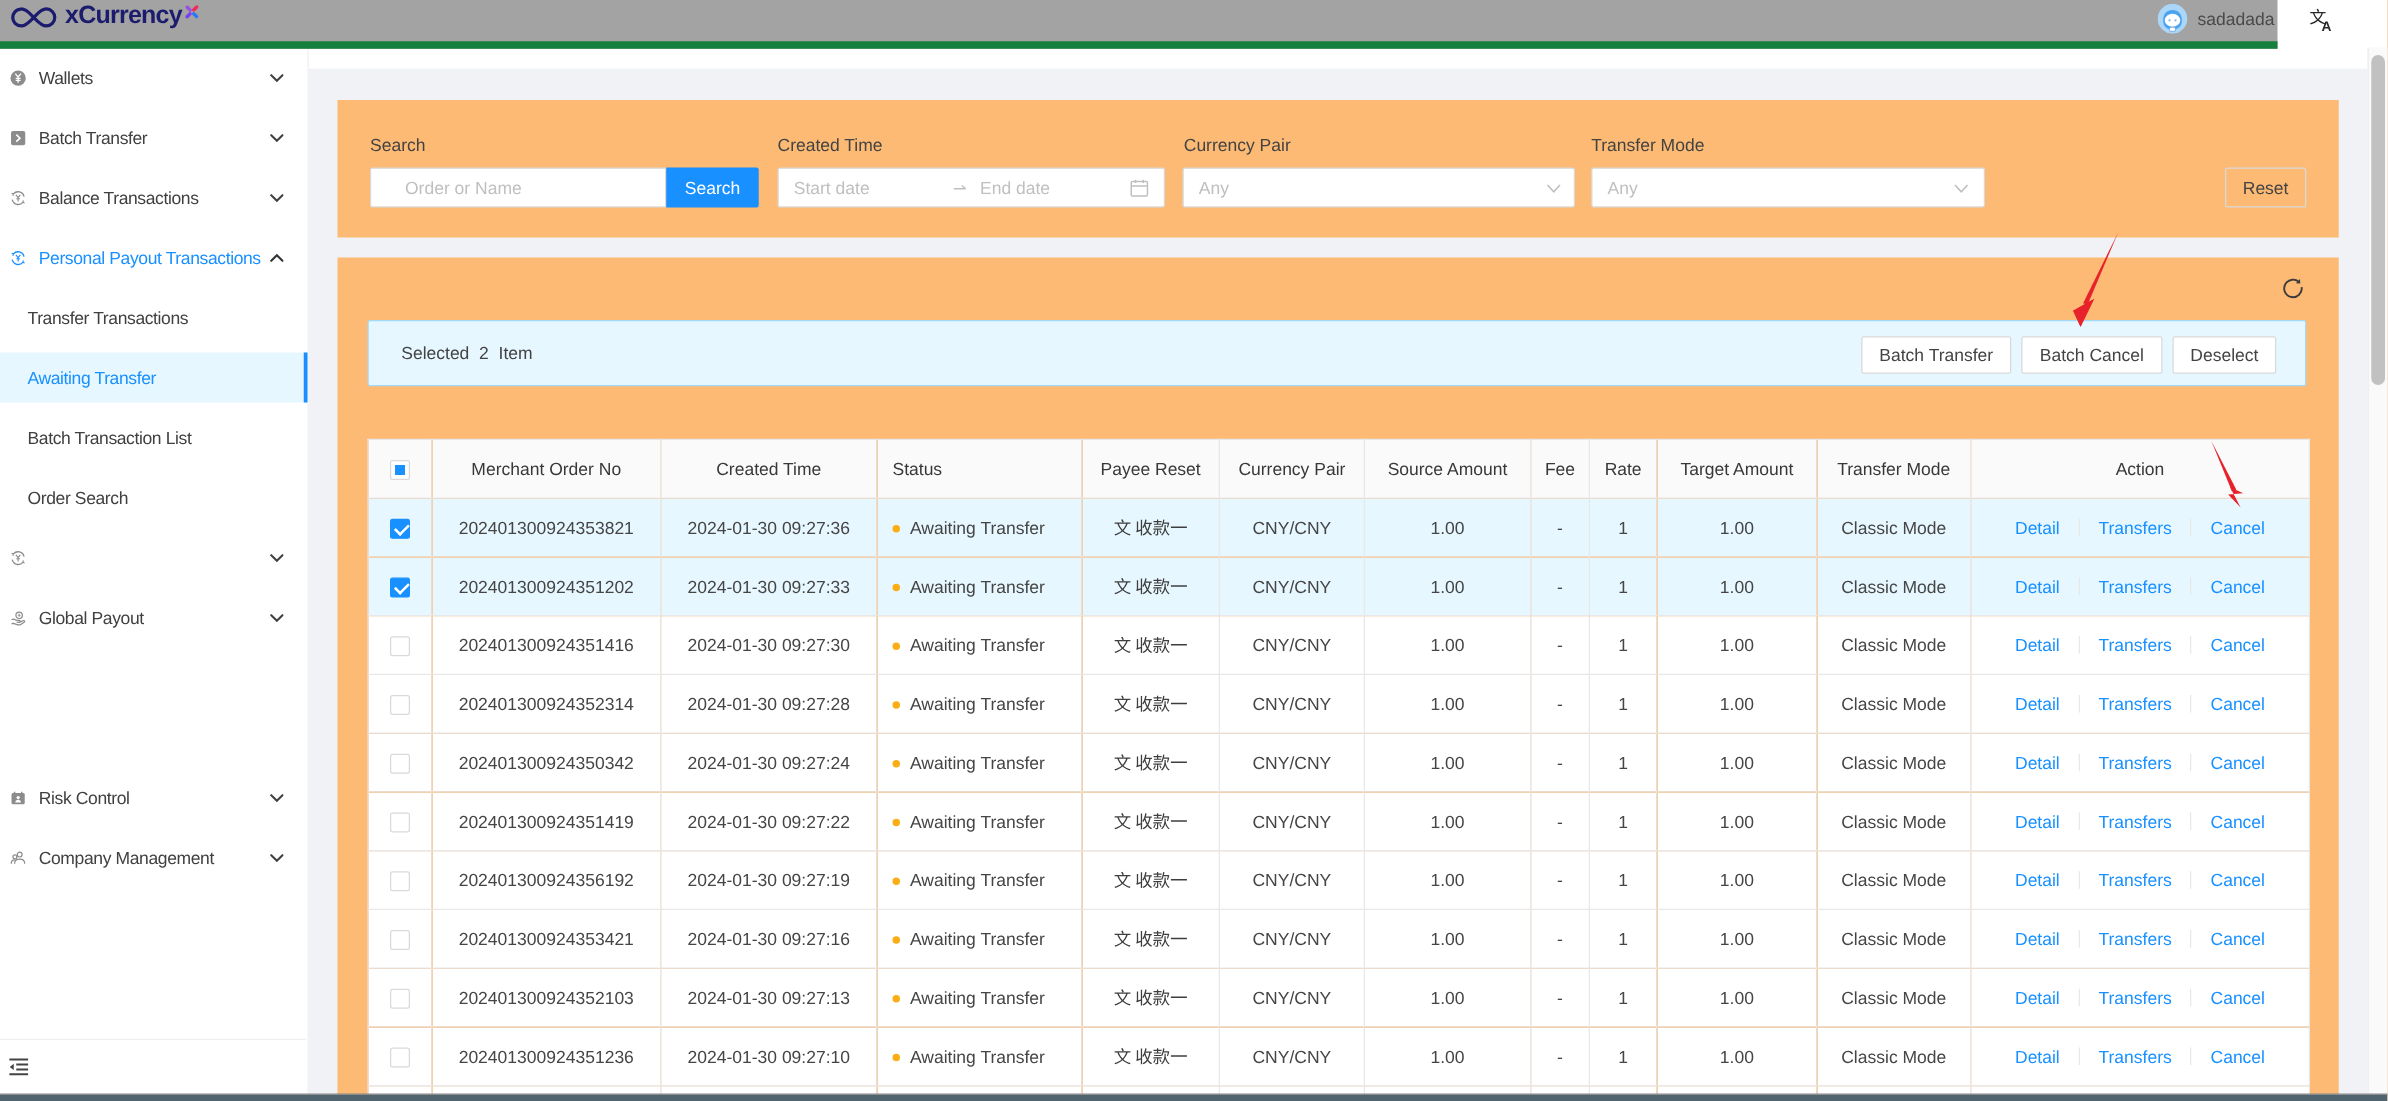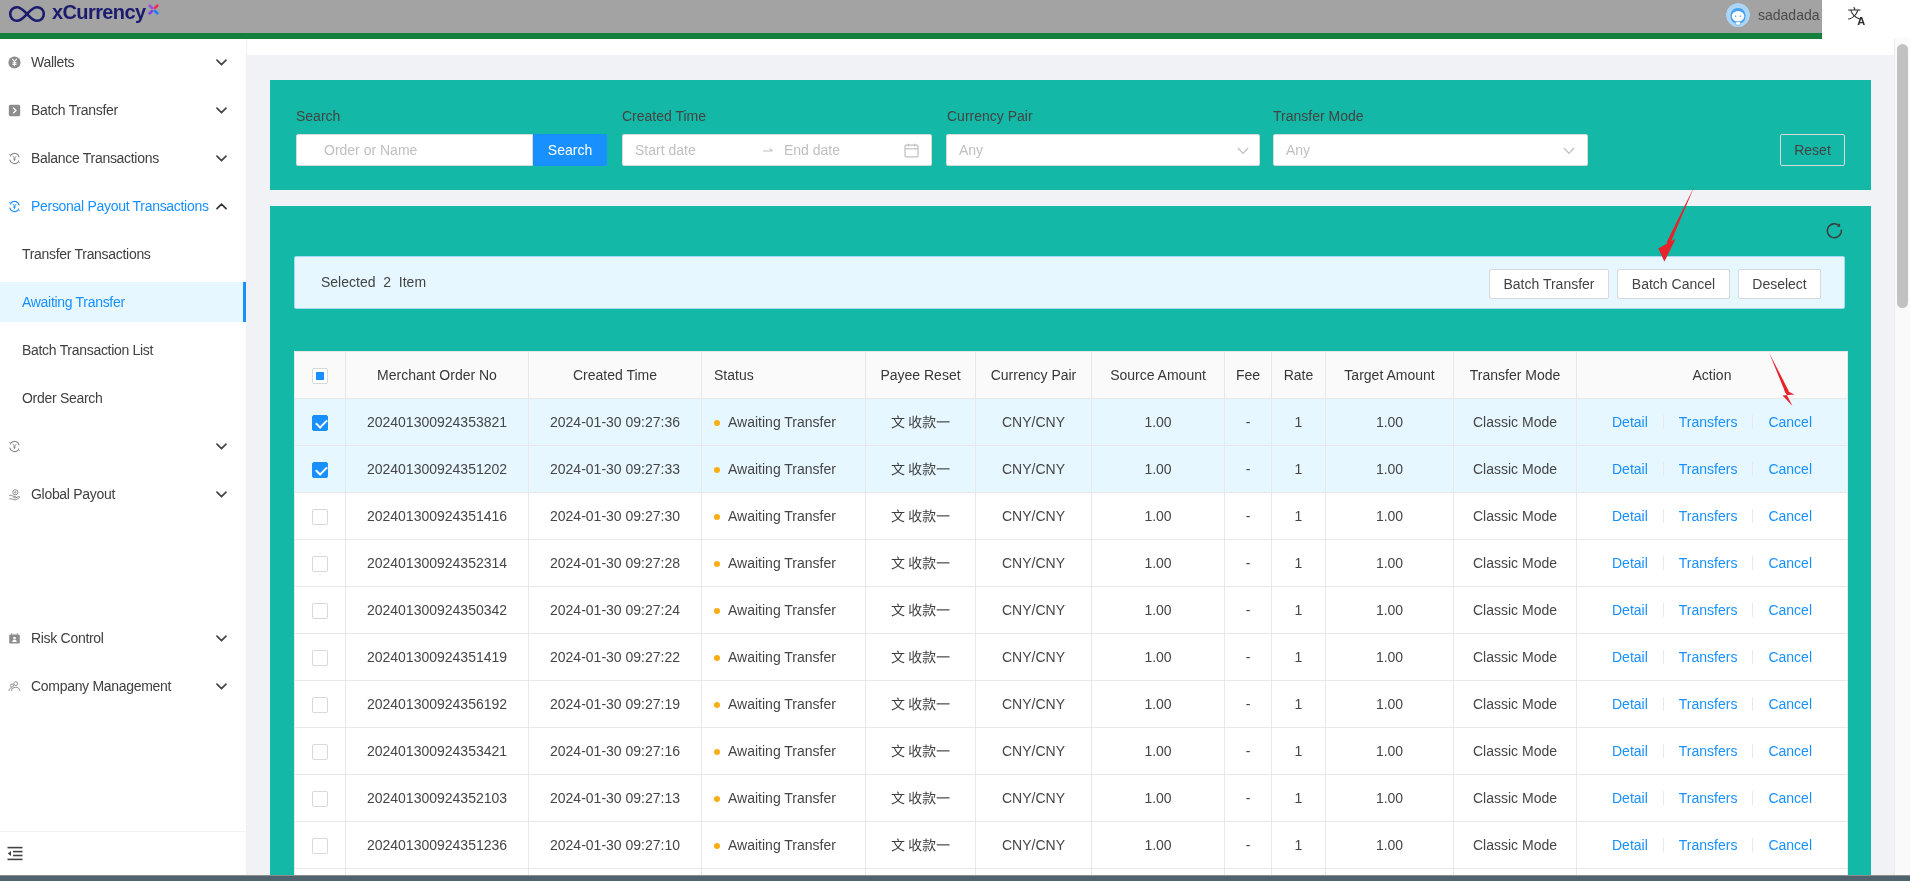--- a/index.html
+++ b/index.html
@@ -24,21 +24,21 @@
 .mi .ar { position:absolute; left:216px; top:17px; line-height:0; font-size:0; }
 .sub .tx { left:22px; }
 .mi.blue, .mi.blue .tx, .mi.awt, .mi.awt .tx { color:#1890ff; }
 #awi { position:absolute; left:0; top:244px; width:246px; height:40px; background:#e6f7ff; }
 #awibar { position:absolute; right:0; top:0; width:3px; height:40px; background:#1890ff; }
 #sidefoot { position:absolute; left:0; top:793px; width:245px; border-top:1px solid #f0f0f0; height:50px; }
 
 
 #main { position:absolute; left:247px; top:38px; width:1647px; height:843px; background:#fff; }
 #mainbg { position:absolute; left:0; top:17px; width:1647px; height:826px; background:#f0f2f5; }
-.card { position:absolute; background:#14b8a6; }
+.card { position:absolute; background:#fdba74; }
 #card1 { left:23px; top:42px; width:1601px; height:110px; }
 #card2 { left:23px; top:168px; width:1601px; height:675px; overflow:hidden; }
 
 
 .flabel { position:absolute; top:28px; font-size:14px; color:#434343; }
 .fctrl { position:absolute; top:54px; height:32px; border:1px solid #d9d9d9; border-radius:2px; background:#fff; }
 .ph { color:#bfbfbf; }
 #fsearch-in { left:26px; width:237px; line-height:30px; padding-left:27px; border-radius:2px 0 0 2px; }
 #fsearch-btn { position:absolute; left:263px; top:54px; width:74px; height:32px; background:#1890ff; color:#fff; text-align:center; line-height:32px; border-radius:0 2px 2px 0; font-size:14px; }
 #fdate { left:352px; width:310px; line-height:30px; }

